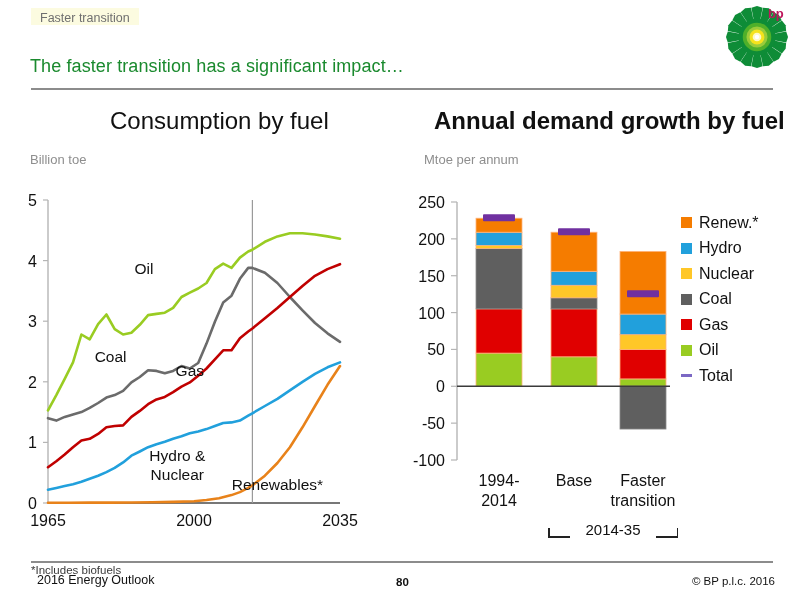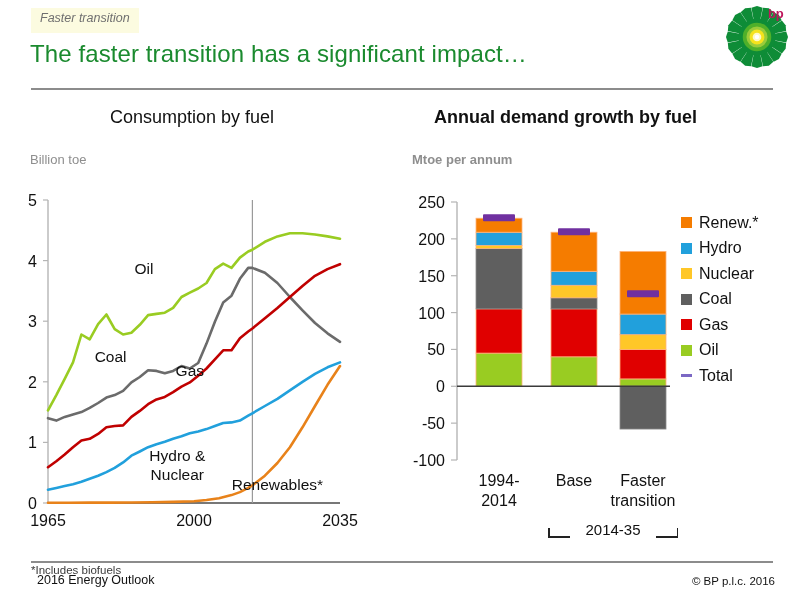--- a/index.html
+++ b/index.html
@@ -7,42 +7,42 @@
     width:805px;height:602px;background:#ffffff;
     font-family:"Liberation Sans", sans-serif;
     position:relative;overflow:hidden;color:#000;
   }
   .slide{position:absolute;inset:0;}
 
   
   .tag{
     position:absolute;left:31px;top:8px;
     background:#FCFBE0;color:#6f6f6f;
-    font-style:italic;font-size:12.5px;
-    padding:3px 9px 8px 9px;white-space:nowrap;
+    font-size:12.5px;
+    padding:3px 9px 0 9px;white-space:nowrap;
   }
   .slide-title{
-    position:absolute;left:30px;top:40px;
-    font-size:24px;color:#1a8a2e;white-space:nowrap;letter-spacing:.1px;
+    position:absolute;left:30px;top:56px;
+    font-size:18px;color:#1a8a2e;white-space:nowrap;letter-spacing:.1px;
   }
   .header-rule{
     position:absolute;left:31px;top:88px;width:742px;height:2px;
     background:#8c8c8c;
   }
 
   
   .bp-logo{position:absolute;left:726px;top:6px;width:62px;height:62px;}
   .bp-word{
     position:absolute;left:768px;top:6px;
     font-size:13px;color:#be185d;font-weight:bold;letter-spacing:-.3px;
   }
 
   
   .chart-title{
-    position:absolute;font-size:18px;color:#111;white-space:nowrap;
+    position:absolute;font-size:24px;color:#111;white-space:nowrap;
   }
   .axis-unit{
     position:absolute;font-size:13px;color:#8e8e8e;white-space:nowrap;
   }
 
   
   .plot{position:absolute;}
 
   
   .legend{position:absolute;left:681px;top:210px;}
@@ -150,21 +150,21 @@
         <text x="143.94285714285712" y="93.93199999999999" text-anchor="middle" font-size="15.5" font-family="&quot;Liberation Sans&quot;, sans-serif" fill="#111">Oil</text>
         <text x="110.57142857142857" y="181.802" text-anchor="middle" font-size="15.5" font-family="&quot;Liberation Sans&quot;, sans-serif" fill="#111">Coal</text>
         <text x="189.82857142857142" y="195.74" text-anchor="middle" font-size="15.5" font-family="&quot;Liberation Sans&quot;, sans-serif" fill="#111">Gas</text>
         <text x="177.31428571428572" y="280.58" text-anchor="middle" font-size="15.5" font-family="&quot;Liberation Sans&quot;, sans-serif" fill="#111">Hydro &amp;</text>
         <text x="177.31428571428572" y="299.58" text-anchor="middle" font-size="15.5" font-family="&quot;Liberation Sans&quot;, sans-serif" fill="#111">Nuclear</text>
         <text x="277.42857142857144" y="309.668" text-anchor="middle" font-size="15.5" font-family="&quot;Liberation Sans&quot;, sans-serif" fill="#111">Renewables*</text>
       </svg>
   </div>
 
   <div class="chart-title" style="left:434px;top:107px;font-weight:bold;">Annual demand growth by fuel</div>
-  <div class="axis-unit" style="left:412px;top:152px;font-weight:bold;">Mtoe per annum</div>
+  <div class="axis-unit" style="left:424px;top:152px;">Mtoe per annum</div>
 
   <div class="plot" id="right-chart" style="left:395px;top:180px;width:290px;height:360px;">
     <svg id="right-svg" width="290" height="360" style="position:absolute;left:0;top:0;">
         <line x1="62" y1="22" x2="62" y2="280" stroke="#b5b5b5" stroke-width="1.4"></line>
         <line x1="56" y1="280" x2="62" y2="280" stroke="#b5b5b5" stroke-width="1.2"></line>
         <text x="50" y="286" text-anchor="end" font-size="16" font-family="&quot;Liberation Sans&quot;, sans-serif" fill="#111">-100</text>
         <line x1="56" y1="243.14285714285714" x2="62" y2="243.14285714285714" stroke="#b5b5b5" stroke-width="1.2"></line>
         <text x="50" y="249.14285714285714" text-anchor="end" font-size="16" font-family="&quot;Liberation Sans&quot;, sans-serif" fill="#111">-50</text>
         <line x1="56" y1="206.28571428571428" x2="62" y2="206.28571428571428" stroke="#b5b5b5" stroke-width="1.2"></line>
         <text x="50" y="212.28571428571428" text-anchor="end" font-size="16" font-family="&quot;Liberation Sans&quot;, sans-serif" fill="#111">0</text>
@@ -243,15 +243,16 @@
       </div>
       <div class="legend-row">
         <div class="legend-line" style="background: rgb(123, 104, 196);"></div>
         <div class="legend-text">Total</div>
       </div>
     </div>
 
   <div class="footnote">*Includes biofuels</div>
   <div class="footer-rule"></div>
   <div class="foot-left">2016 Energy Outlook</div>
+  <div class="foot-center">80</div>
   <div class="foot-right">© BP p.l.c. 2016</div>
 
 </div>
 
 </body></html>

